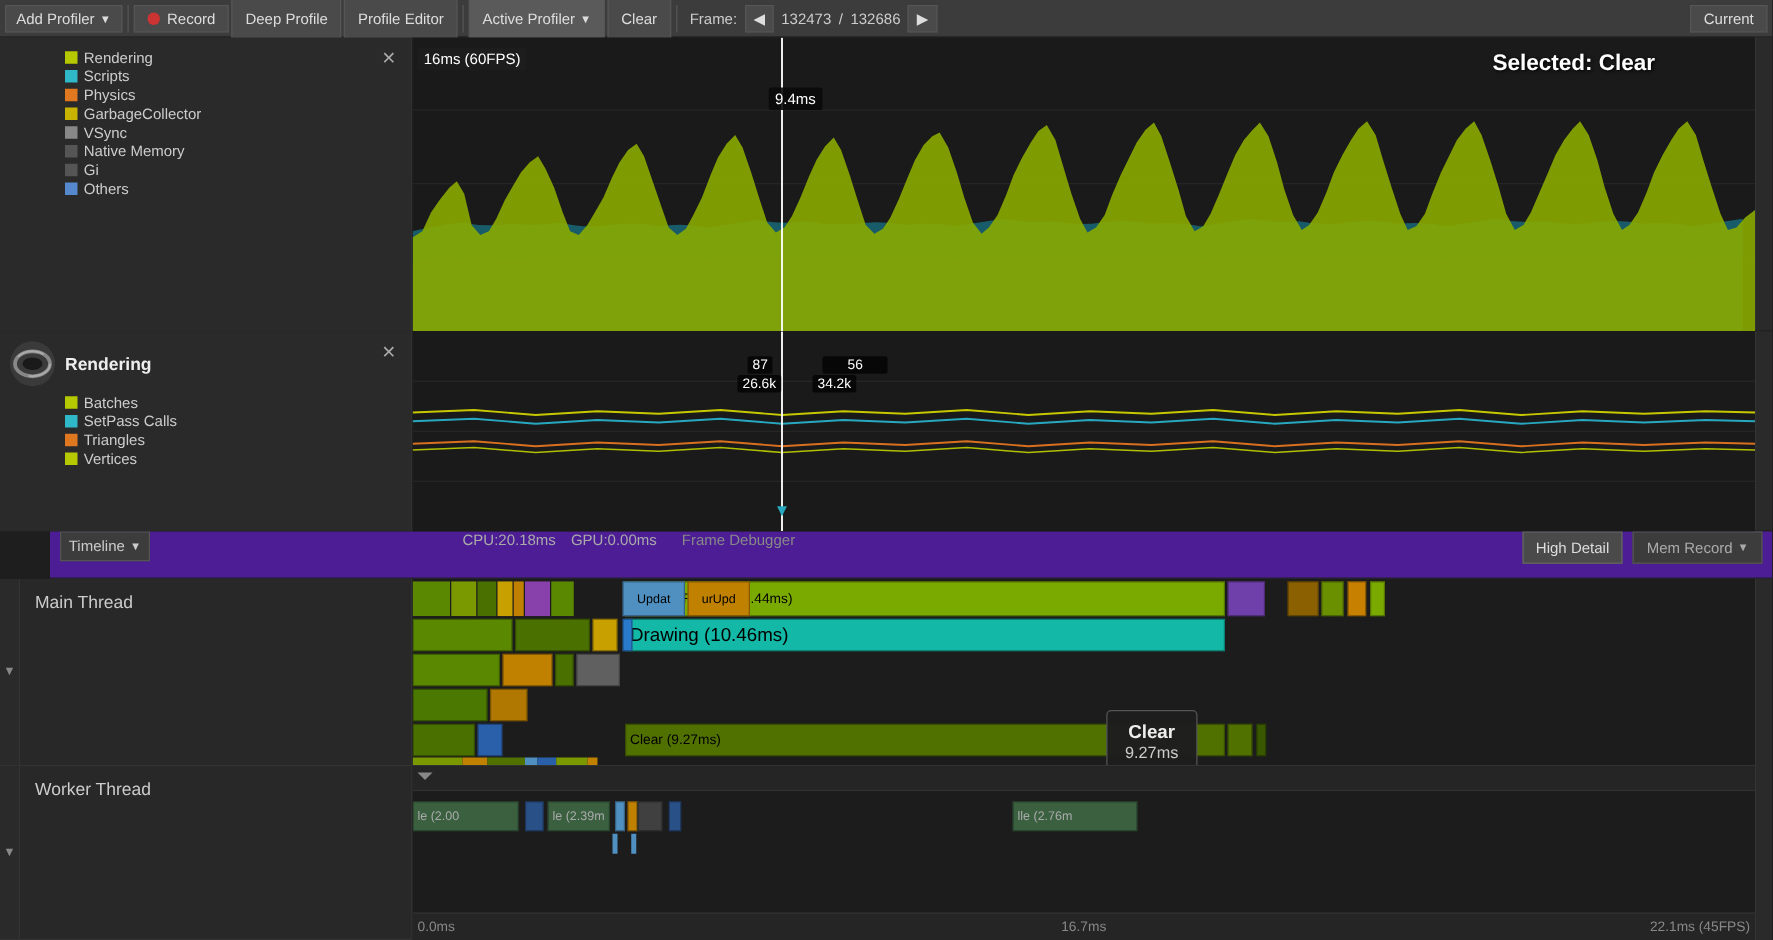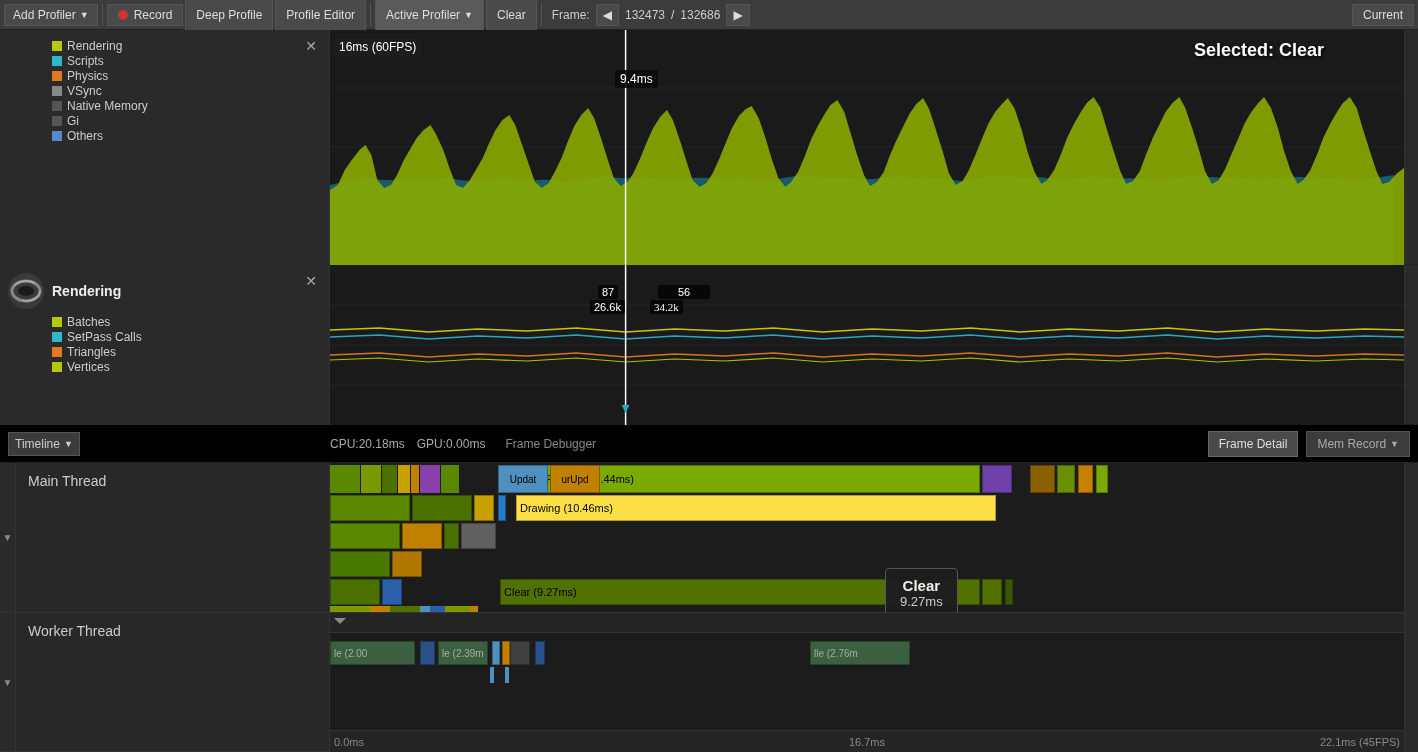--- a/index.html
+++ b/index.html
@@ -339,20 +339,24 @@
         </div>
         <div class="legend-item">
           <span class="legend-dot" style="background:#2eb8c8;"></span>
           <span>Scripts</span>
         </div>
         <div class="legend-item">
           <span class="legend-dot" style="background:#e07820;"></span>
           <span>Physics</span>
         </div>
         <div class="legend-item">
+          <span class="legend-dot" style="background:#c8b400;"></span>
+          <span>GarbageCollector</span>
+        </div>
+        <div class="legend-item">
           <span class="legend-square" style="background:#888;"></span>
           <span>VSync</span>
         </div>
         <div class="legend-item">
           <span class="legend-square" style="background:#555;"></span>
           <span>Native Memory</span>
         </div>
         <div class="legend-item">
           <span class="legend-square" style="background:#555;"></span>
           <span>Gi</span>
@@ -438,46 +442,46 @@
           <polyline points="0,95 50,93 100,97 150,94 200,96 250,93 300,97 350,94 400,96 450,93 500,97 550,94 600,96 650,93 700,97 750,94 800,96 850,93 900,97 950,94 1000,96 1050,94 1090,95" fill="none" stroke="#b0c000" stroke-width="1.2"></polyline>
 
           <line x1="300" y1="0" x2="300" y2="160" stroke="white" stroke-width="1.5"></line>
 
           <polygon points="300,148 296,140 304,140" fill="#28a8c0"></polygon>
         </svg>
 
         <div style="position:absolute; top:20px; left:268px; font-size:11px; color:#fff; background:rgba(0,0,0,0.7); padding:1px 4px; border-radius:2px;">87</div>
         <div style="position:absolute; top:35px; left:260px; font-size:11px; color:#fff; background:rgba(0,0,0,0.7); padding:1px 4px; border-radius:2px;">26.6k</div>
         <div style="position:absolute; top:20px; left:328px; font-size:11px; color:#fff; background:rgba(0,0,0,0.7); padding:1px 20px; border-radius:2px;">56</div>
-        <div style="position:absolute; top:35px; left:320px; font-size:11px; color:#fff; background:rgba(0,0,0,0.7); padding:1px 4px; border-radius:2px;font-family:Liberation Serif, serif;">34.2k</div>
+        <div style="position:absolute; top:35px; left:320px; font-size:11px; color:#fff; background:rgba(0,0,0,0.7); padding:1px 4px; border-radius:2px;">34.2k</div>
       </div>
       <div style="width:14px; background:#2a2a2a; border-left:1px solid #333;"></div>
     </div>
 
   </div>
 
   <div id="lower-section">
 
-    <div id="timeline-toolbar" style="height:38px; background:#000000; border-bottom:1px solid #222; display:flex; align-items:center; padding:0 8px; gap:8px; flex-shrink:0;">
+    <div id="timeline-toolbar" style="height:38px; background:#4c1d95; border-bottom:1px solid #222; display:flex; align-items:flex-start; padding:0 8px; gap:8px; flex-shrink:0;margin-left:40px;">
 
       <div style="width:314px; display:flex; align-items:center;">
         <div class="timeline-select">
           <span>Timeline</span>
           <span class="dropdown-arrow">▼</span>
         </div>
       </div>
       <div style="flex:1; display:flex; align-items:center; gap:12px;">
         <span style="color:#aaa; font-size:12px;">CPU:20.18ms</span>
         <span style="color:#aaa; font-size:12px;">GPU:0.00ms</span>
         <button class="frame-debugger-btn">
           <span>Frame Debugger</span>
         </button>
       </div>
       <button class="high-detail-btn">
-        <span>Frame Detail</span>
+        <span>High Detail</span>
       </button>
       <div class="mem-record-btn">
         <span>Mem Record</span>
         <span class="dropdown-arrow">▼</span>
       </div>
     </div>
 
     <div style="display:flex; flex:1; overflow:hidden;">
 
       <div style="width:330px; flex-shrink:0; background:#282828; border-right:1px solid #333; display:flex; flex-direction:column;">
@@ -514,21 +518,21 @@
           <div class="tl-block" style="top:2px; left:652px; width:30px; height:28px; background:#7040aa;"></div>
 
           <div class="tl-block" style="top:2px; left:700px; width:25px; height:28px; background:#8a6000;"></div>
           <div class="tl-block" style="top:2px; left:727px; width:18px; height:28px; background:#6a9000;"></div>
           <div class="tl-block" style="top:2px; left:748px; width:15px; height:28px; background:#c88000;"></div>
           <div class="tl-block" style="top:2px; left:766px; width:12px; height:28px; background:#7aaa00;"></div>
 
           <div class="tl-block" style="top:32px; left:0; width:80px; height:26px; background:#5a8800;"></div>
           <div class="tl-block" style="top:32px; left:82px; width:60px; height:26px; background:#4a7000;"></div>
           <div class="tl-block" style="top:32px; left:144px; width:20px; height:26px; background:#c8a000;"></div>
-          <div class="tl-block" style="top:32px; left:186px; width:480px; height:26px; background:#fde047; font-size:11px; color:#000;">
+          <div class="tl-block" style="top:32px; left:170px; width:480px; height:26px; background:#14b8a6; font-size:15px; color:#000;">
             <span>Drawing (10.46ms)</span>
           </div>
 
           <div class="tl-block" style="top:32px; left:168px; width:2px; height:26px; background:#2a7acc;"></div>
 
           <div class="tl-block" style="top:60px; left:0; width:70px; height:26px; background:#5a8800;"></div>
           <div class="tl-block" style="top:60px; left:72px; width:40px; height:26px; background:#c08000;"></div>
           <div class="tl-block" style="top:60px; left:114px; width:15px; height:26px; background:#4a7000;"></div>
           <div class="tl-block" style="top:60px; left:131px; width:35px; height:26px; background:#606060;"></div>
 

